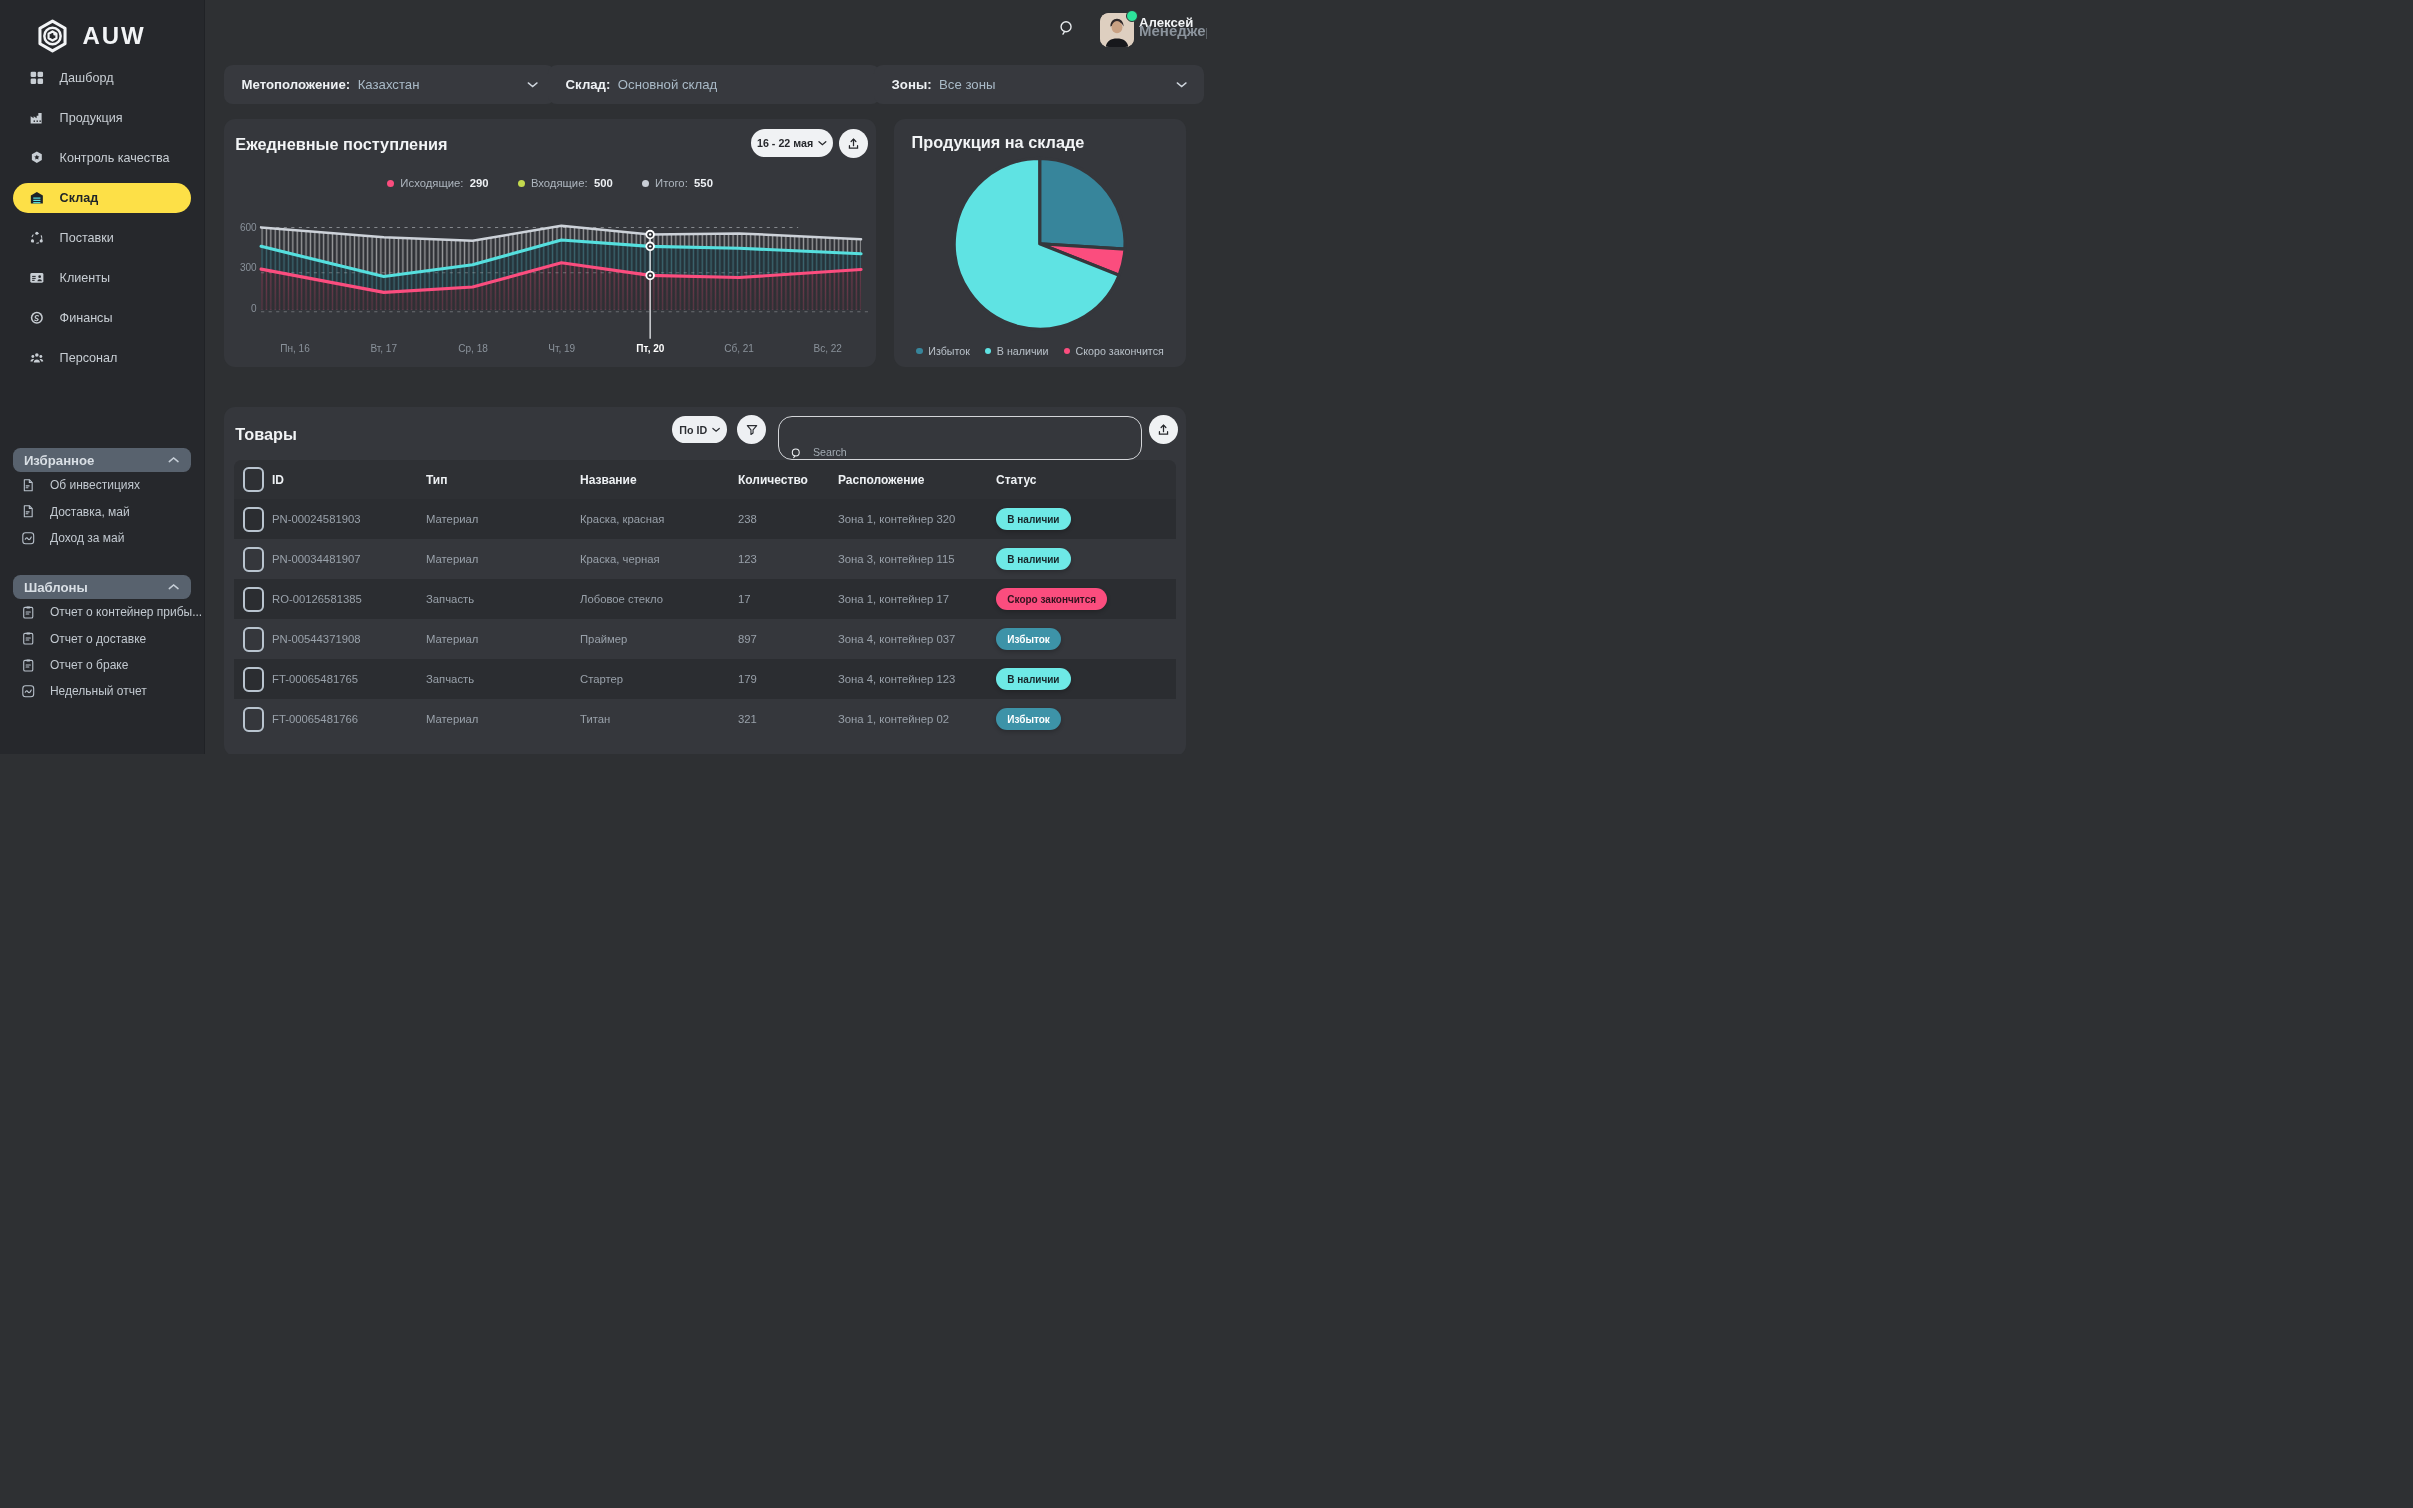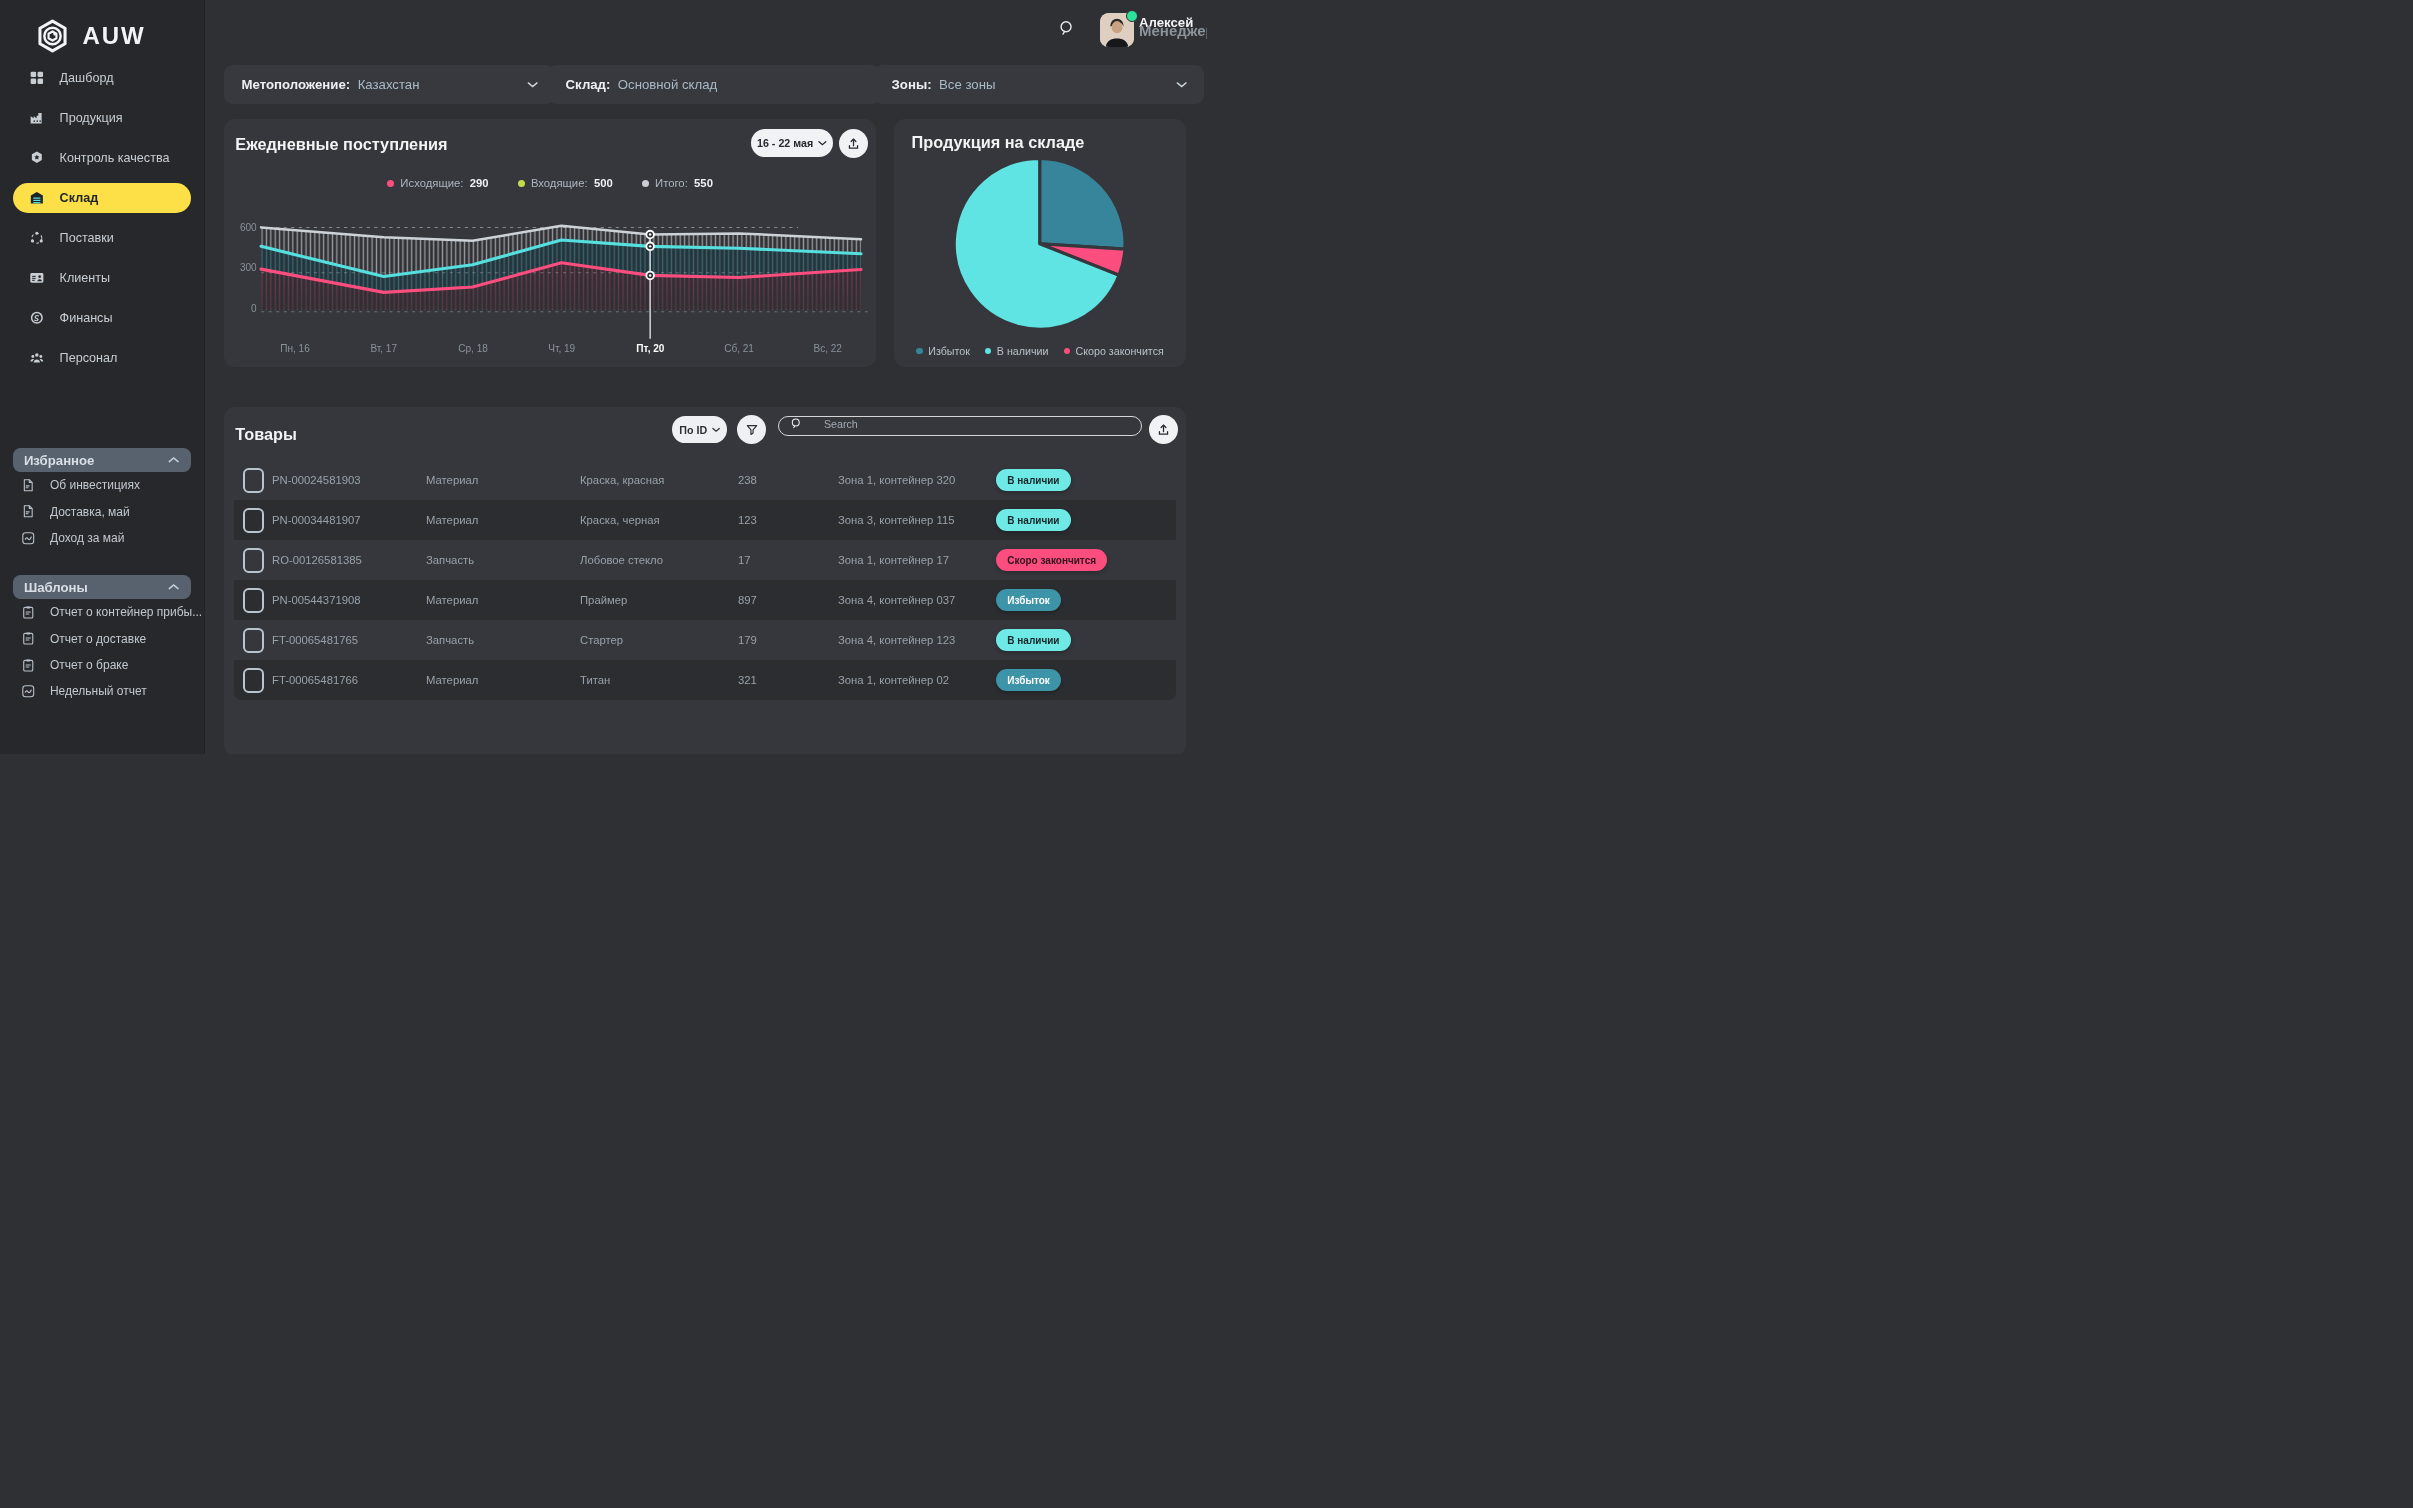--- a/index.html
+++ b/index.html
@@ -67,21 +67,21 @@
   #pie-svg{position:absolute;left:0;top:19px;}
   #pie-legend{position:absolute;left:0;right:0;bottom:10px;display:flex;justify-content:center;gap:15px;}
   .pie-lg{display:flex;align-items:center;gap:5.7px;font-size:10.7px;color:#b9c1c9;}
   .pie-dot{width:6.3px;height:6.3px;border-radius:50%;}
 
   
   #table-title{position:absolute;left:11.3px;top:17.6px;}
   #sort-pill{position:absolute;left:448px;top:9.4px;width:55px;height:26.4px;background:#eef0f3;border-radius:13.2px;display:flex;align-items:center;justify-content:center;gap:4.4px;font-size:10.7px;font-weight:600;color:#2c2e33;cursor:pointer;}
   #sort-pill .chev{width:8.2px;height:5.7px;color:#2c2e33;}
   #filter-btn{position:absolute;left:513px;top:8.2px;width:29px;height:29px;background:#eef0f3;border-radius:50%;display:flex;align-items:center;justify-content:center;cursor:pointer;}
-  #search-box{position:absolute;left:554px;top:9.4px;width:364px;height:20px;border:1.3px solid rgba(238,241,244,0.85);border-radius:14px;display:flex;align-items:flex-start;gap:19px;padding-left:11.3px;box-sizing:border-box;}
+  #search-box{position:absolute;left:554px;top:9.4px;width:364px;height:44px;border:1.3px solid rgba(238,241,244,0.85);border-radius:14px;display:flex;align-items:flex-end;gap:8px;padding-left:11.3px;box-sizing:border-box;}
   #search-box input{background:transparent;border:none;outline:none;color:#dfe4e9;font-size:10.7px;font-family:"Liberation Sans",sans-serif;width:289px;}
   #search-box input::placeholder{color:#a2aab2;}
   #search-box .mag{width:12.6px;height:12.6px;color:#eef1f4;}
   #table-export{left:925px;top:8.2px;}
   #tbl{position:absolute;left:10px;right:10px;top:53px;border-radius:7.5px;overflow:hidden;}
   .trow{display:grid;grid-template-columns:38px 154px 154px 158px 100px 158px 1fr;align-items:center;height:40px;}
   .trow.thead{height:39px;background:#2e3034;color:#eef1f4;font-weight:700;font-size:12px;}
   .trow:not(.thead){color:#99a1aa;font-size:11.3px;}
   .trow:not(.thead):nth-child(even){background:#2b2d31;}
   .cb{width:17.6px;height:21px;border:2.2px solid #b9c4cf;border-radius:5.7px;margin-left:8.8px;cursor:pointer;background:transparent;}
@@ -434,20 +434,31 @@
     </div>
     <div class="export-btn" id="table-export">
       <svg width="15" height="15" viewBox="0 0 24 24" fill="none" stroke="currentColor" stroke-width="2" stroke-linecap="round">
           <path d="M12 15.5 V5.2"></path>
           <path d="M8.2 8.8 12 5 l3.8 3.8"></path>
           <path d="M5.5 15.5 v3.7 h13 v-3.7"></path>
         </svg>
     </div>
 
     <div id="tbl">
+      <div class="trow thead">
+        <div>
+            <div class="cb"></div>
+          </div>
+        <div>ID</div>
+        <div>Тип</div>
+        <div>Название</div>
+        <div>Количество</div>
+        <div>Расположение</div>
+        <div>Статус</div>
+      </div>
       <div class="trow">
         <div>
             <div class="cb"></div>
           </div>
         <div>PN-00024581903</div>
         <div>Материал</div>
         <div>Краска, красная</div>
         <div>238</div>
         <div>Зона 1, контейнер 320</div>
         <div><span class="badge" data-variant="available">В наличии</span></div>

